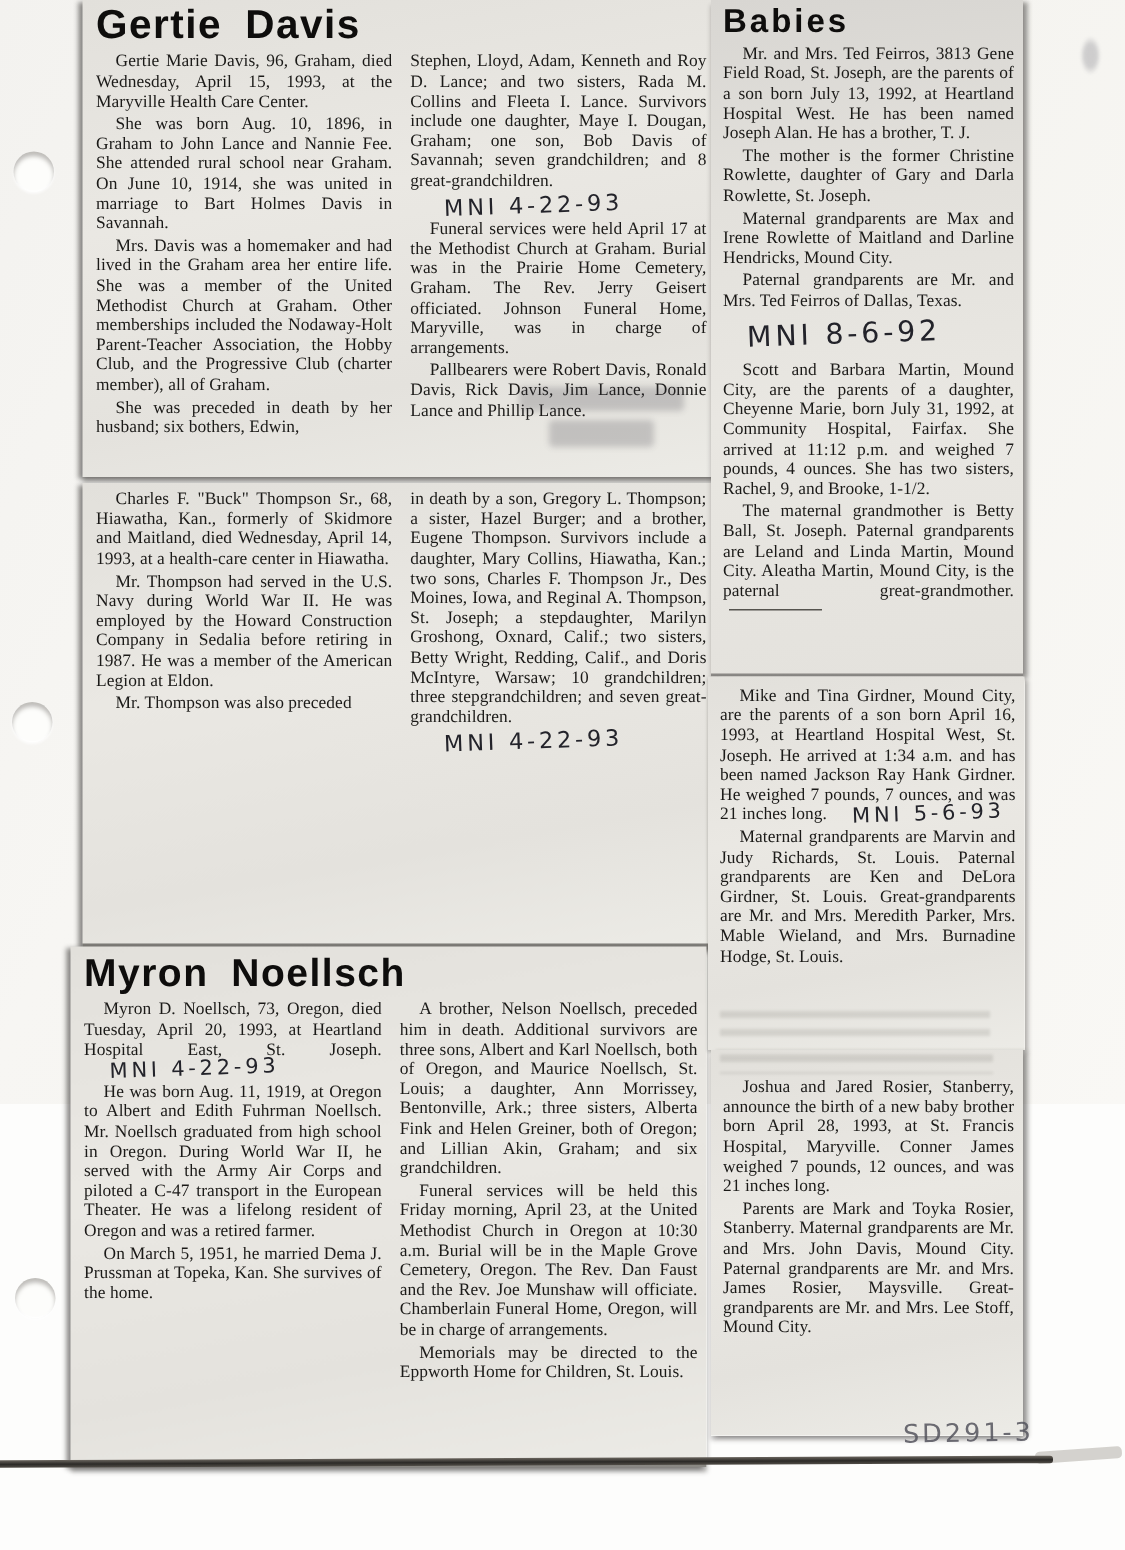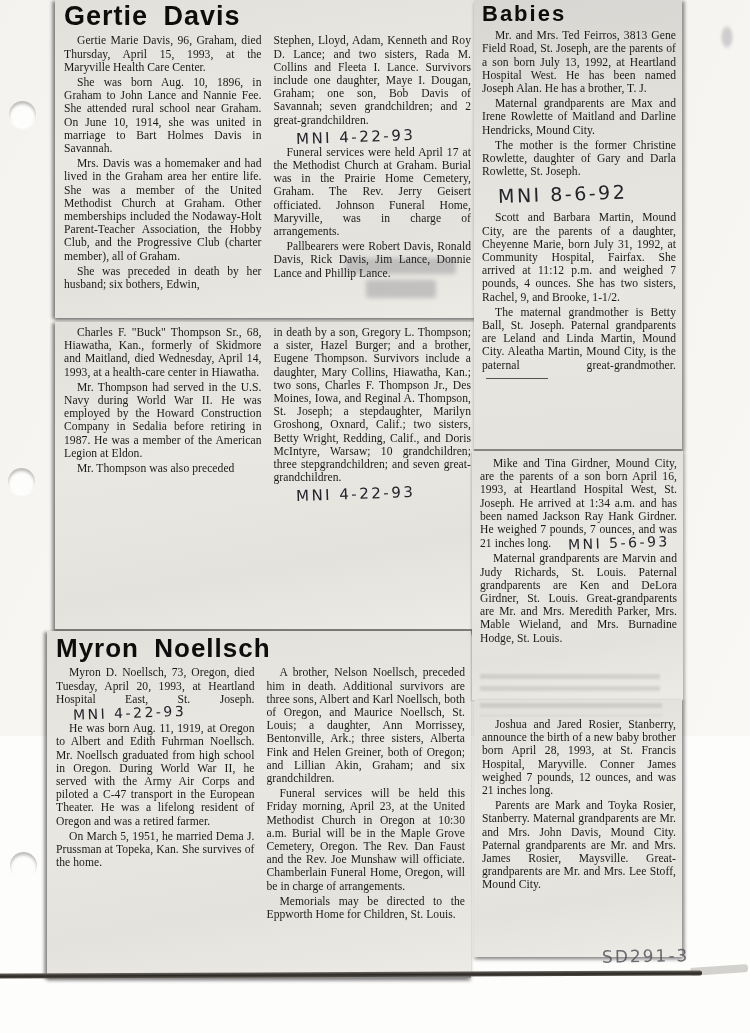--- a/index.html
+++ b/index.html
@@ -75,27 +75,27 @@
 
   <div class="hole" style="left:9px;top:101px;"></div>
   <div class="hole" style="left:8px;top:468px;"></div>
   <div class="hole" style="left:10px;top:852px;"></div>
   <div class="pen-dot"></div>
 
   <article class="clipping clip-shadow-left" style="left:55px;top:0;width:407px;height:316px;padding:2px 7px 0 9px;">
     <h1 class="clip-title" style="font-size:27px;">Gertie Davis</h1>
     <div class="cols">
       <div class="col">
-        <p class="indent">Gertie Marie Davis, 96, Graham, died Thursday, April 15, 1993, at the Maryville Health Care Center.</p>
+        <p class="indent">Gertie Marie Davis, 96, Graham, died Wednesday, April 15, 1993, at the Maryville Health Care Center.</p>
         <p class="indent">She was born Aug. 10, 1896, in Graham to John Lance and Nannie Fee. She attended rural school near Graham. On June 10, 1914, she was united in marriage to Bart Holmes Davis in Savannah.</p>
         <p class="indent">Mrs. Davis was a homemaker and had lived in the Graham area her entire life. She was a member of the United Methodist Church at Graham. Other memberships included the Nodaway-Holt Parent-Teacher Association, the Hobby Club, and the Progressive Club (charter member), all of Graham.</p>
         <p class="indent">She was preceded in death by her husband; six bothers, Edwin,</p>
       </div>
       <div class="col">
-        <p class="noindent">Stephen, Lloyd, Adam, Kenneth and Roy D. Lance; and two sisters, Rada M. Collins and Fleeta I. Lance. Survivors include one daughter, Maye I. Dougan, Graham; one son, Bob Davis of Savannah; seven grandchildren; and 2 great-grandchildren.</p>
+        <p class="noindent">Stephen, Lloyd, Adam, Kenneth and Roy D. Lance; and two sisters, Rada M. Collins and Fleeta I. Lance. Survivors include one daughter, Maye I. Dougan, Graham; one son, Bob Davis of Savannah; seven grandchildren; and 8 great-grandchildren.</p>
         <span class="handwriting hw-block">MNI 4-22-93</span>
         <p class="indent">Funeral services were held April 17 at the Methodist Church at Graham. Burial was in the Prairie Home Cemetery, Graham. The Rev. Jerry Geisert officiated. Johnson Funeral Home, Maryville, was in charge of arrangements.</p>
         <p class="indent">Pallbearers were Robert Davis, Ronald Davis, Rick Davis, Jim Lance, Donnie Lance and Phillip Lance.</p>
       </div>
     </div>
     <div class="smudge" style="right:16px;top:258px;width:116px;">
       <div class="bar" style="height:16px;width:110px;"></div>
       <div class="bar" style="height:18px;width:70px;margin-left:20px;"></div>
     </div>
   </article>
@@ -126,22 +126,23 @@
         <p class="indent">A brother, Nelson Noellsch, preceded him in death. Additional survivors are three sons, Albert and Karl Noellsch, both of Oregon, and Maurice Noellsch, St. Louis; a daughter, Ann Morrissey, Bentonville, Ark.; three sisters, Alberta Fink and Helen Greiner, both of Oregon; and Lillian Akin, Graham; and six grandchildren.</p>
         <p class="indent">Funeral services will be held this Friday morning, April 23, at the United Methodist Church in Oregon at 10:30 a.m. Burial will be in the Maple Grove Cemetery, Oregon. The Rev. Dan Faust and the Rev. Joe Munshaw will officiate. Chamberlain Funeral Home, Oregon, will be in charge of arrangements.</p>
         <p class="indent">Memorials may be directed to the Eppworth Home for Children, St. Louis.</p>
       </div>
     </div>
   </article>
 
   <article class="clipping clip-shadow-right" style="left:474px;top:0;width:194px;height:447px;padding:2px 6px 0 8px;background:linear-gradient(175deg,#d8d6d2 0%,#e3e1dc 30%,#e9e7e2 60%,#e4e2dd 100%);border-bottom:2px solid rgba(45,43,40,.45);">
     <h1 class="clip-title" style="font-size:22px;letter-spacing:2px;">Babies</h1>
     <p class="indent">Mr. and Mrs. Ted Feirros, 3813 Gene Field Road, St. Joseph, are the parents of a son born July 13, 1992, at Heartland Hospital West. He has been named Joseph Alan. He has a brother, T. J.</p>
+    <p class="indent">The mother is the former Christine Rowlette, daughter of Gary and Darla Rowlette, St. Joseph.</p>
     <p class="indent">Maternal grandparents are Max and Irene Rowlette of Maitland and Darline Hendricks, Mound City.</p>
-    <p class="indent">The mother is the former Christine Rowlette, daughter of Gary and Darla Rowlette, St. Joseph.</p>
+    <p class="indent">Paternal grandparents are Mr. and Mrs. Ted Feirros of Dallas, Texas.</p>
     <span class="handwriting hw-block hw-big">MNI 8-6-92</span>
     <p class="indent">Scott and Barbara Martin, Mound City, are the parents of a daughter, Cheyenne Marie, born July 31, 1992, at Community Hospital, Fairfax. She arrived at 11:12 p.m. and weighed 7 pounds, 4 ounces. She has two sisters, Rachel, 9, and Brooke, 1-1/2.</p>
     <p class="indent"><span>The maternal grandmother is Betty Ball, St. Joseph. Paternal grandparents are Leland and Linda Martin, Mound City. Aleatha Martin, Mound City, is the paternal great-grandmother.</span><span class="underline-frag"></span></p>
   </article>
 
   <article class="clipping" style="left:472px;top:451px;width:197px;height:243px;padding:6px 6px 0 8px;box-shadow:2px 2px 3px rgba(40,38,35,.35), -1px 1px 2px rgba(40,38,35,.2);">
     <p class="indent"><span>Mike and Tina Girdner, Mound City, are the parents of a son born April 16, 1993, at Heartland Hospital West, St. Joseph. He arrived at 1:34 a.m. and has been named Jackson Ray Hank Girdner. He weighed 7 pounds, 7 ounces, and was 21 inches long.</span><span class="handwriting hw-inline">MNI 5-6-93</span></p>
     <p class="indent">Maternal grandparents are Marvin and Judy Richards, St. Louis. Paternal grandparents are Ken and DeLora Girdner, St. Louis. Great-grandparents are Mr. and Mrs. Meredith Parker, Mrs. Mable Wieland, and Mrs. Burnadine Hodge, St. Louis.</p>
     <div class="faintlines" style="left:8px;bottom:4px;width:180px;height:22px;"></div>
   </article>

